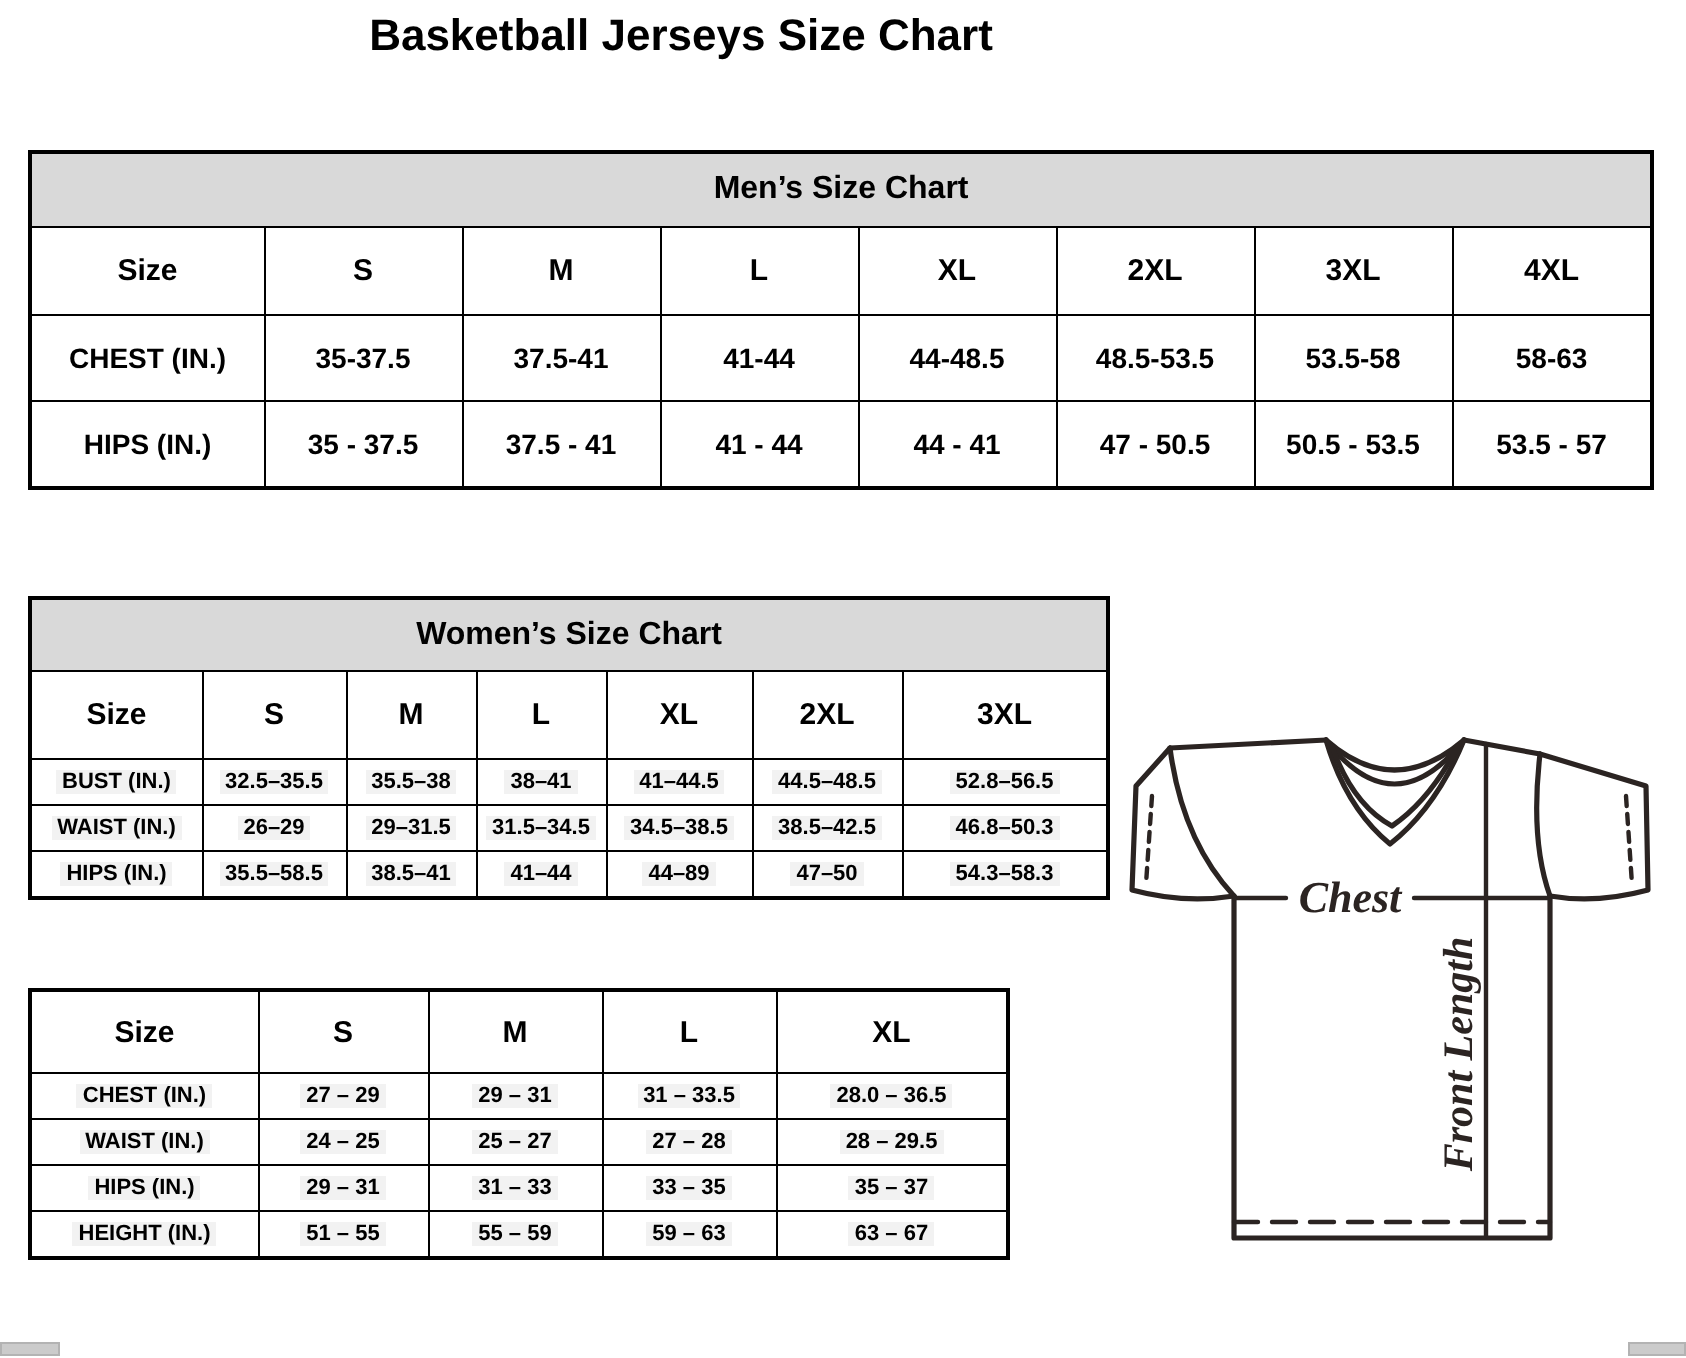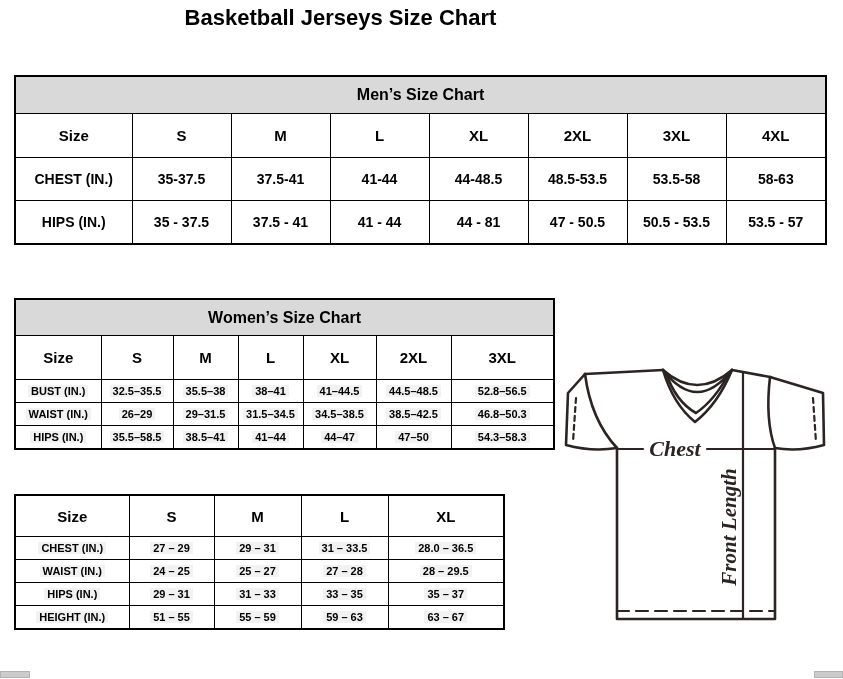--- a/index.html
+++ b/index.html
@@ -85,21 +85,21 @@
     <td>44-48.5</td>
     <td>48.5-53.5</td>
     <td>53.5-58</td>
     <td>58-63</td>
   </tr>
   <tr class="r-data">
     <td>HIPS (IN.)</td>
     <td>35 - 37.5</td>
     <td>37.5 - 41</td>
     <td>41 - 44</td>
-    <td>44 - 81</td>
+    <td>44 - 41</td>
     <td>47 - 50.5</td>
     <td>50.5 - 53.5</td>
     <td>53.5 - 57</td>
   </tr>
 </tbody>
   </table>
 
 <table class="size-table" id="womens">
   <colgroup>
     <col style="width:86px">
@@ -139,21 +139,21 @@
     <td><span class="hl">31.5–34.5</span></td>
     <td><span class="hl">34.5–38.5</span></td>
     <td><span class="hl">38.5–42.5</span></td>
     <td><span class="hl">46.8–50.3</span></td>
   </tr>
   <tr class="r-data">
     <td><span class="hl">HIPS (IN.)</span></td>
     <td><span class="hl">35.5–58.5</span></td>
     <td><span class="hl">38.5–41</span></td>
     <td><span class="hl">41–44</span></td>
-    <td><span class="hl">44–47</span></td>
+    <td><span class="hl">44–89</span></td>
     <td><span class="hl">47–50</span></td>
     <td><span class="hl">54.3–58.3</span></td>
   </tr>
 </tbody>
   </table>
 
 <table class="size-table" id="youth">
   <colgroup>
     <col style="width:114px">
       <col style="width:85px">

